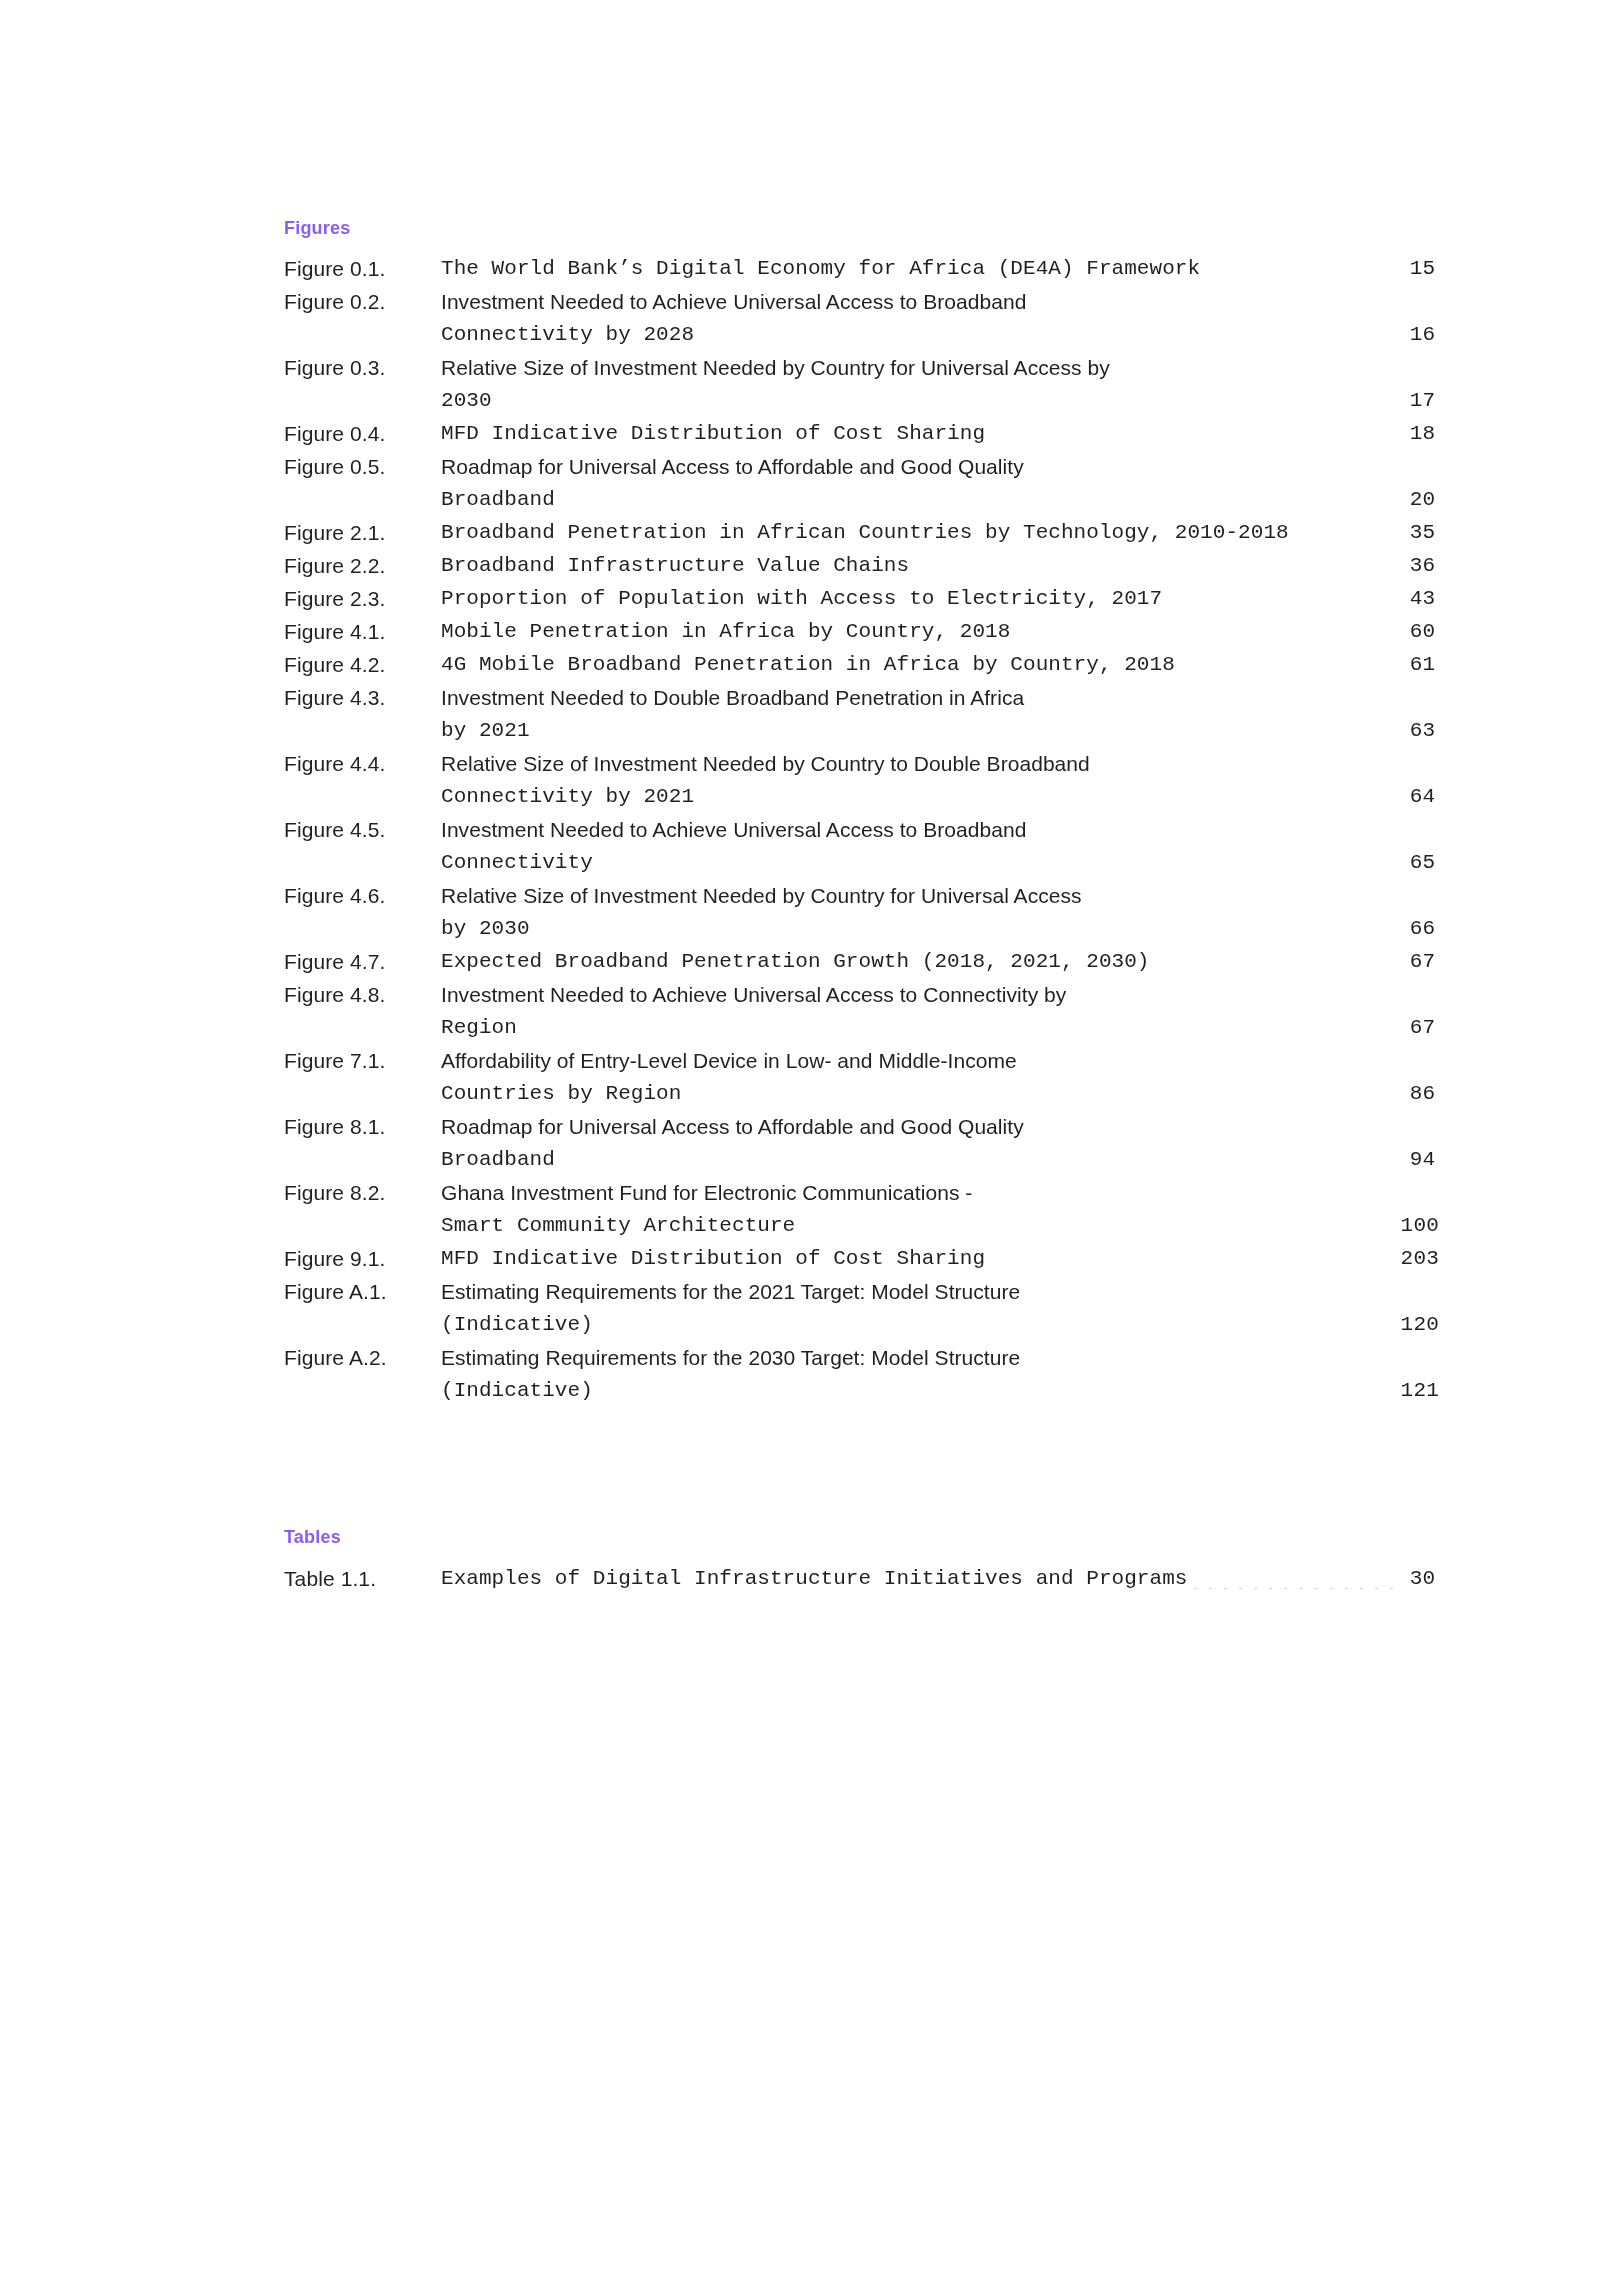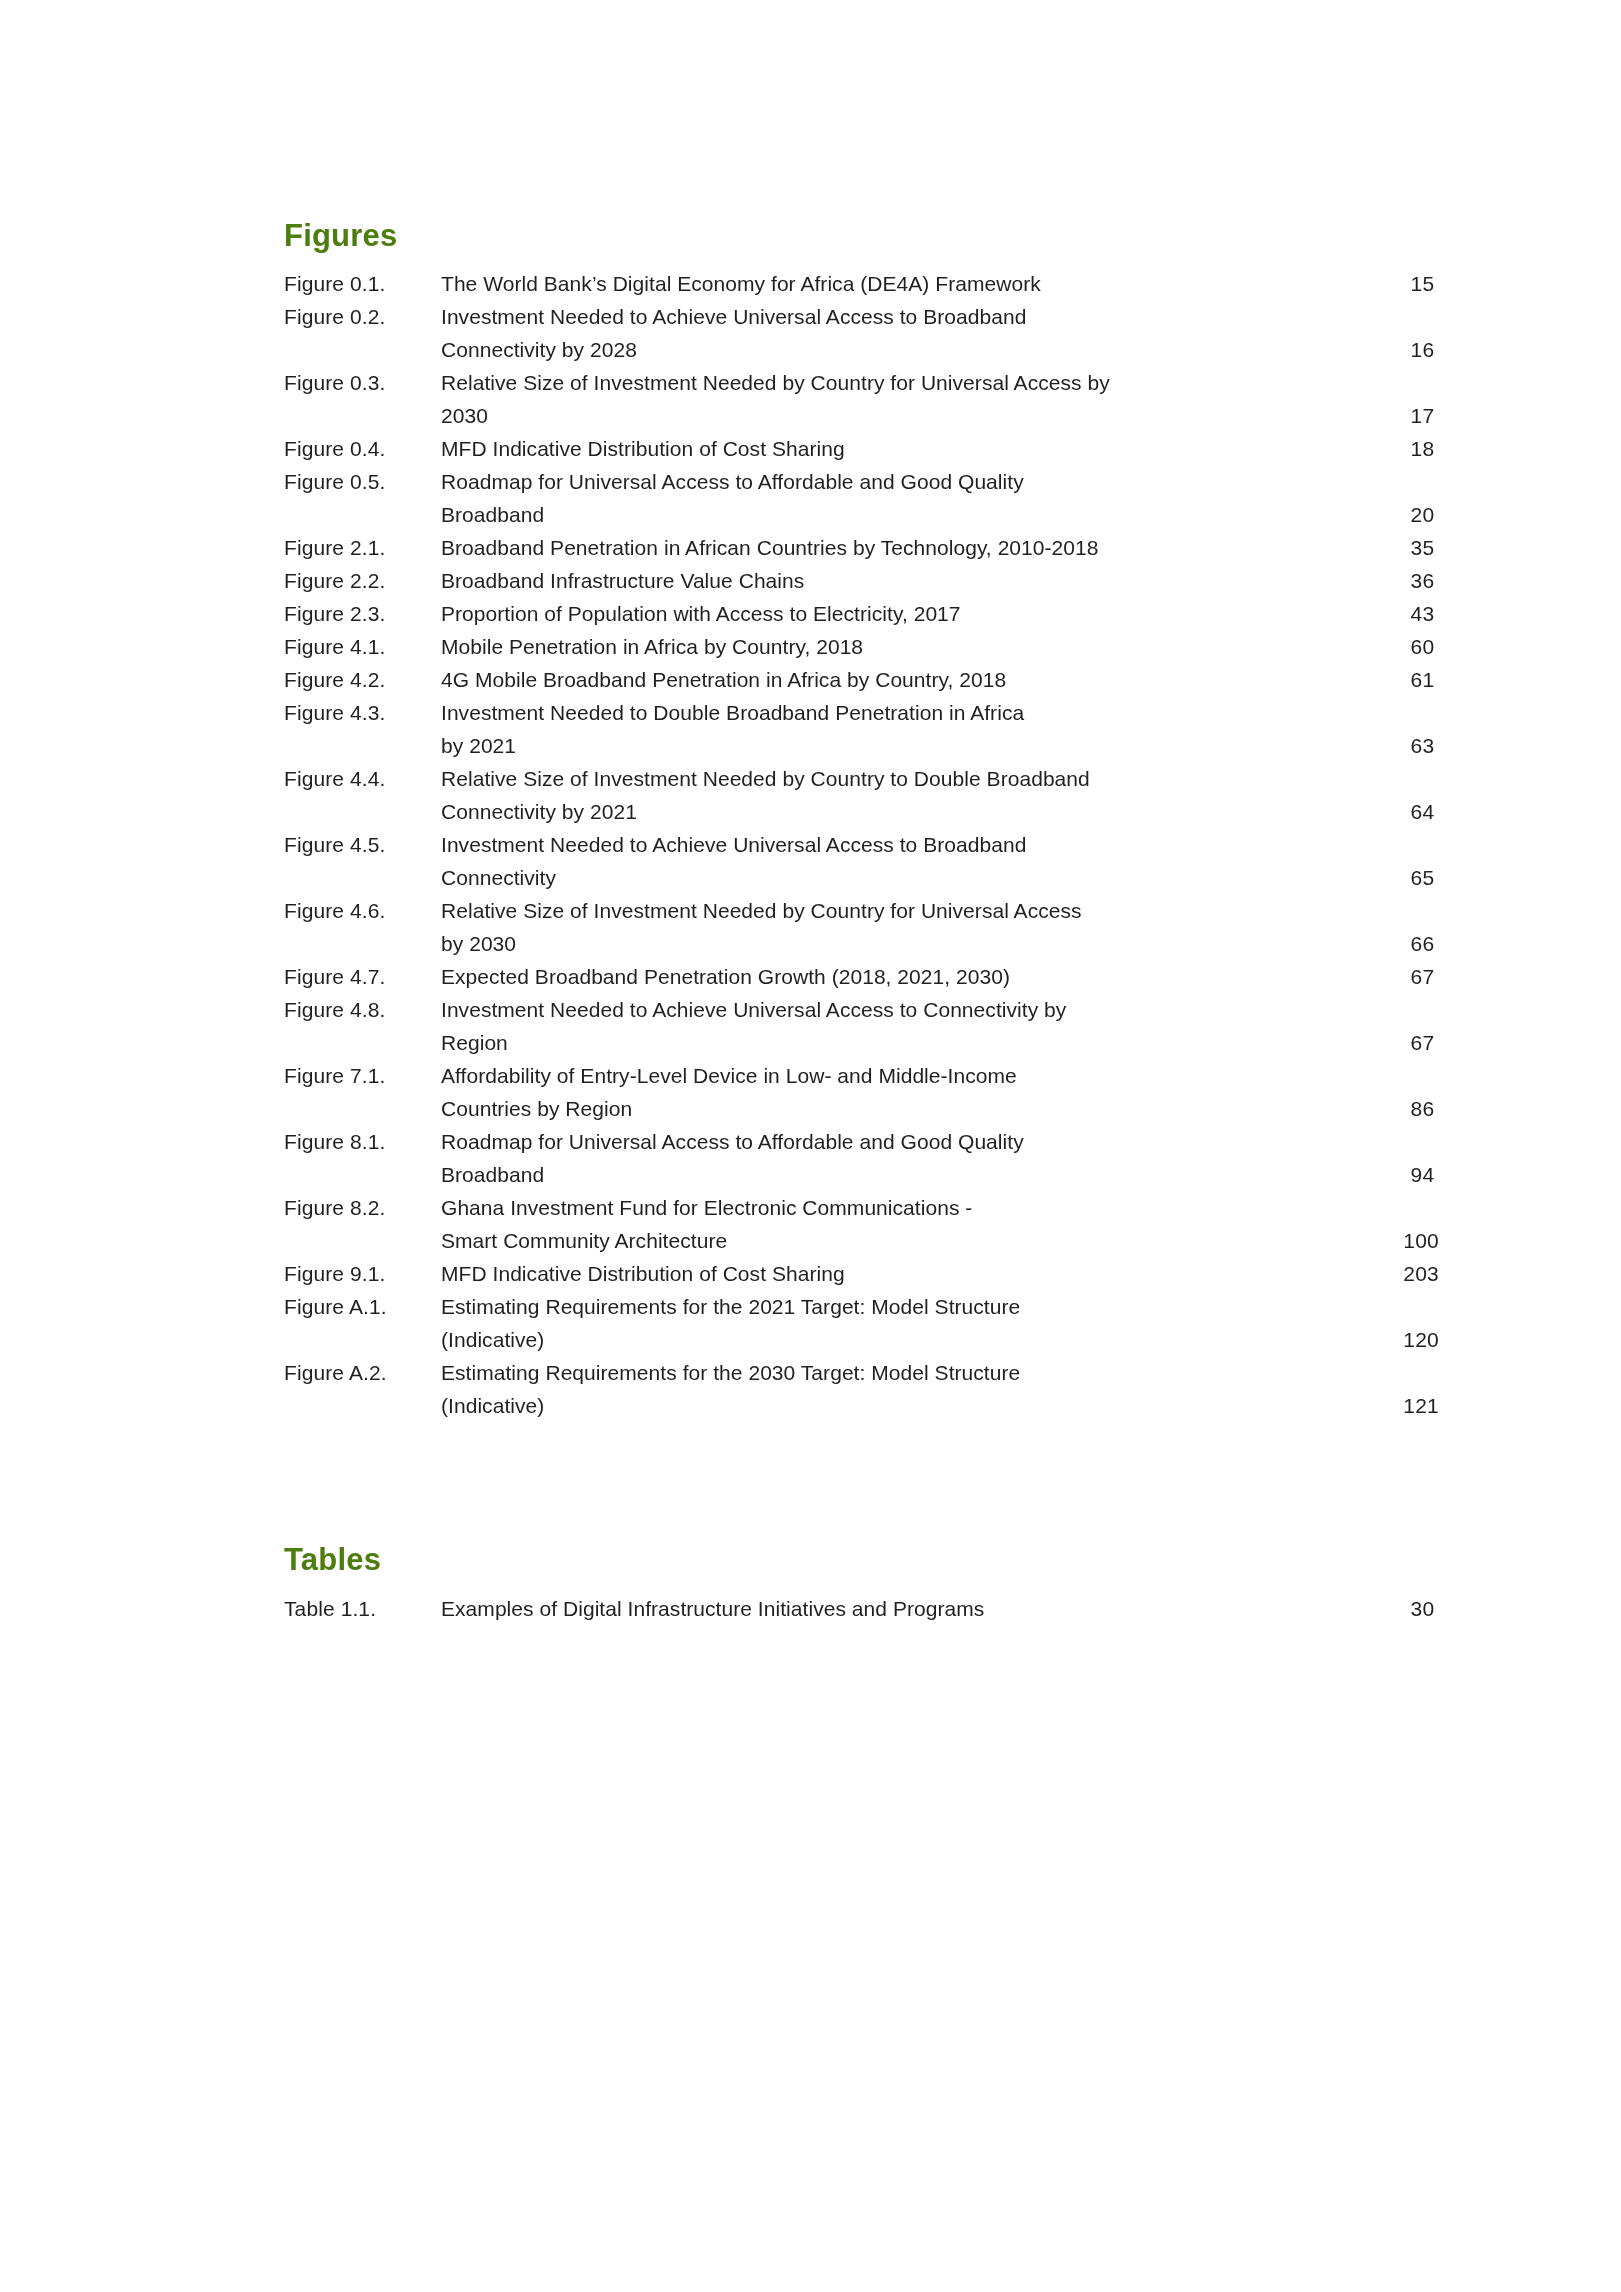--- a/index.html
+++ b/index.html
@@ -22,23 +22,23 @@
     box-sizing: border-box;
   }
   .content {
     position: absolute;
     left: 284px;
     top: 218px;
     width: 1155px;
   }
 
   .section-heading {
-    font-size: 31px;
+    font-size: 18px;
     font-weight: bold;
-    color: #4d7c0f;
+    color: #8b5cf6;
     letter-spacing: 0.2px;
     margin: 0 0 13.7px 0;
     line-height: 1.15;
   }
   .section-heading.tables-heading {
     margin-top: 0;
   }
 
   .entry-list {
     margin: 0;
@@ -68,20 +68,21 @@
     flex: 1 1 auto;
     position: relative;
     min-width: 0;
   }
 
   
   .leader-row {
     display: flex;
     align-items: baseline;
     width: 100%;
+    font-family: Liberation Mono, monospace;
   }
   .leader-text {
     flex: 0 1 auto;
     white-space: pre-wrap;
     letter-spacing: 0.05px;
   }
   .leader-fill {
     flex: 1 1 auto;
     position: relative;
     overflow: hidden;

